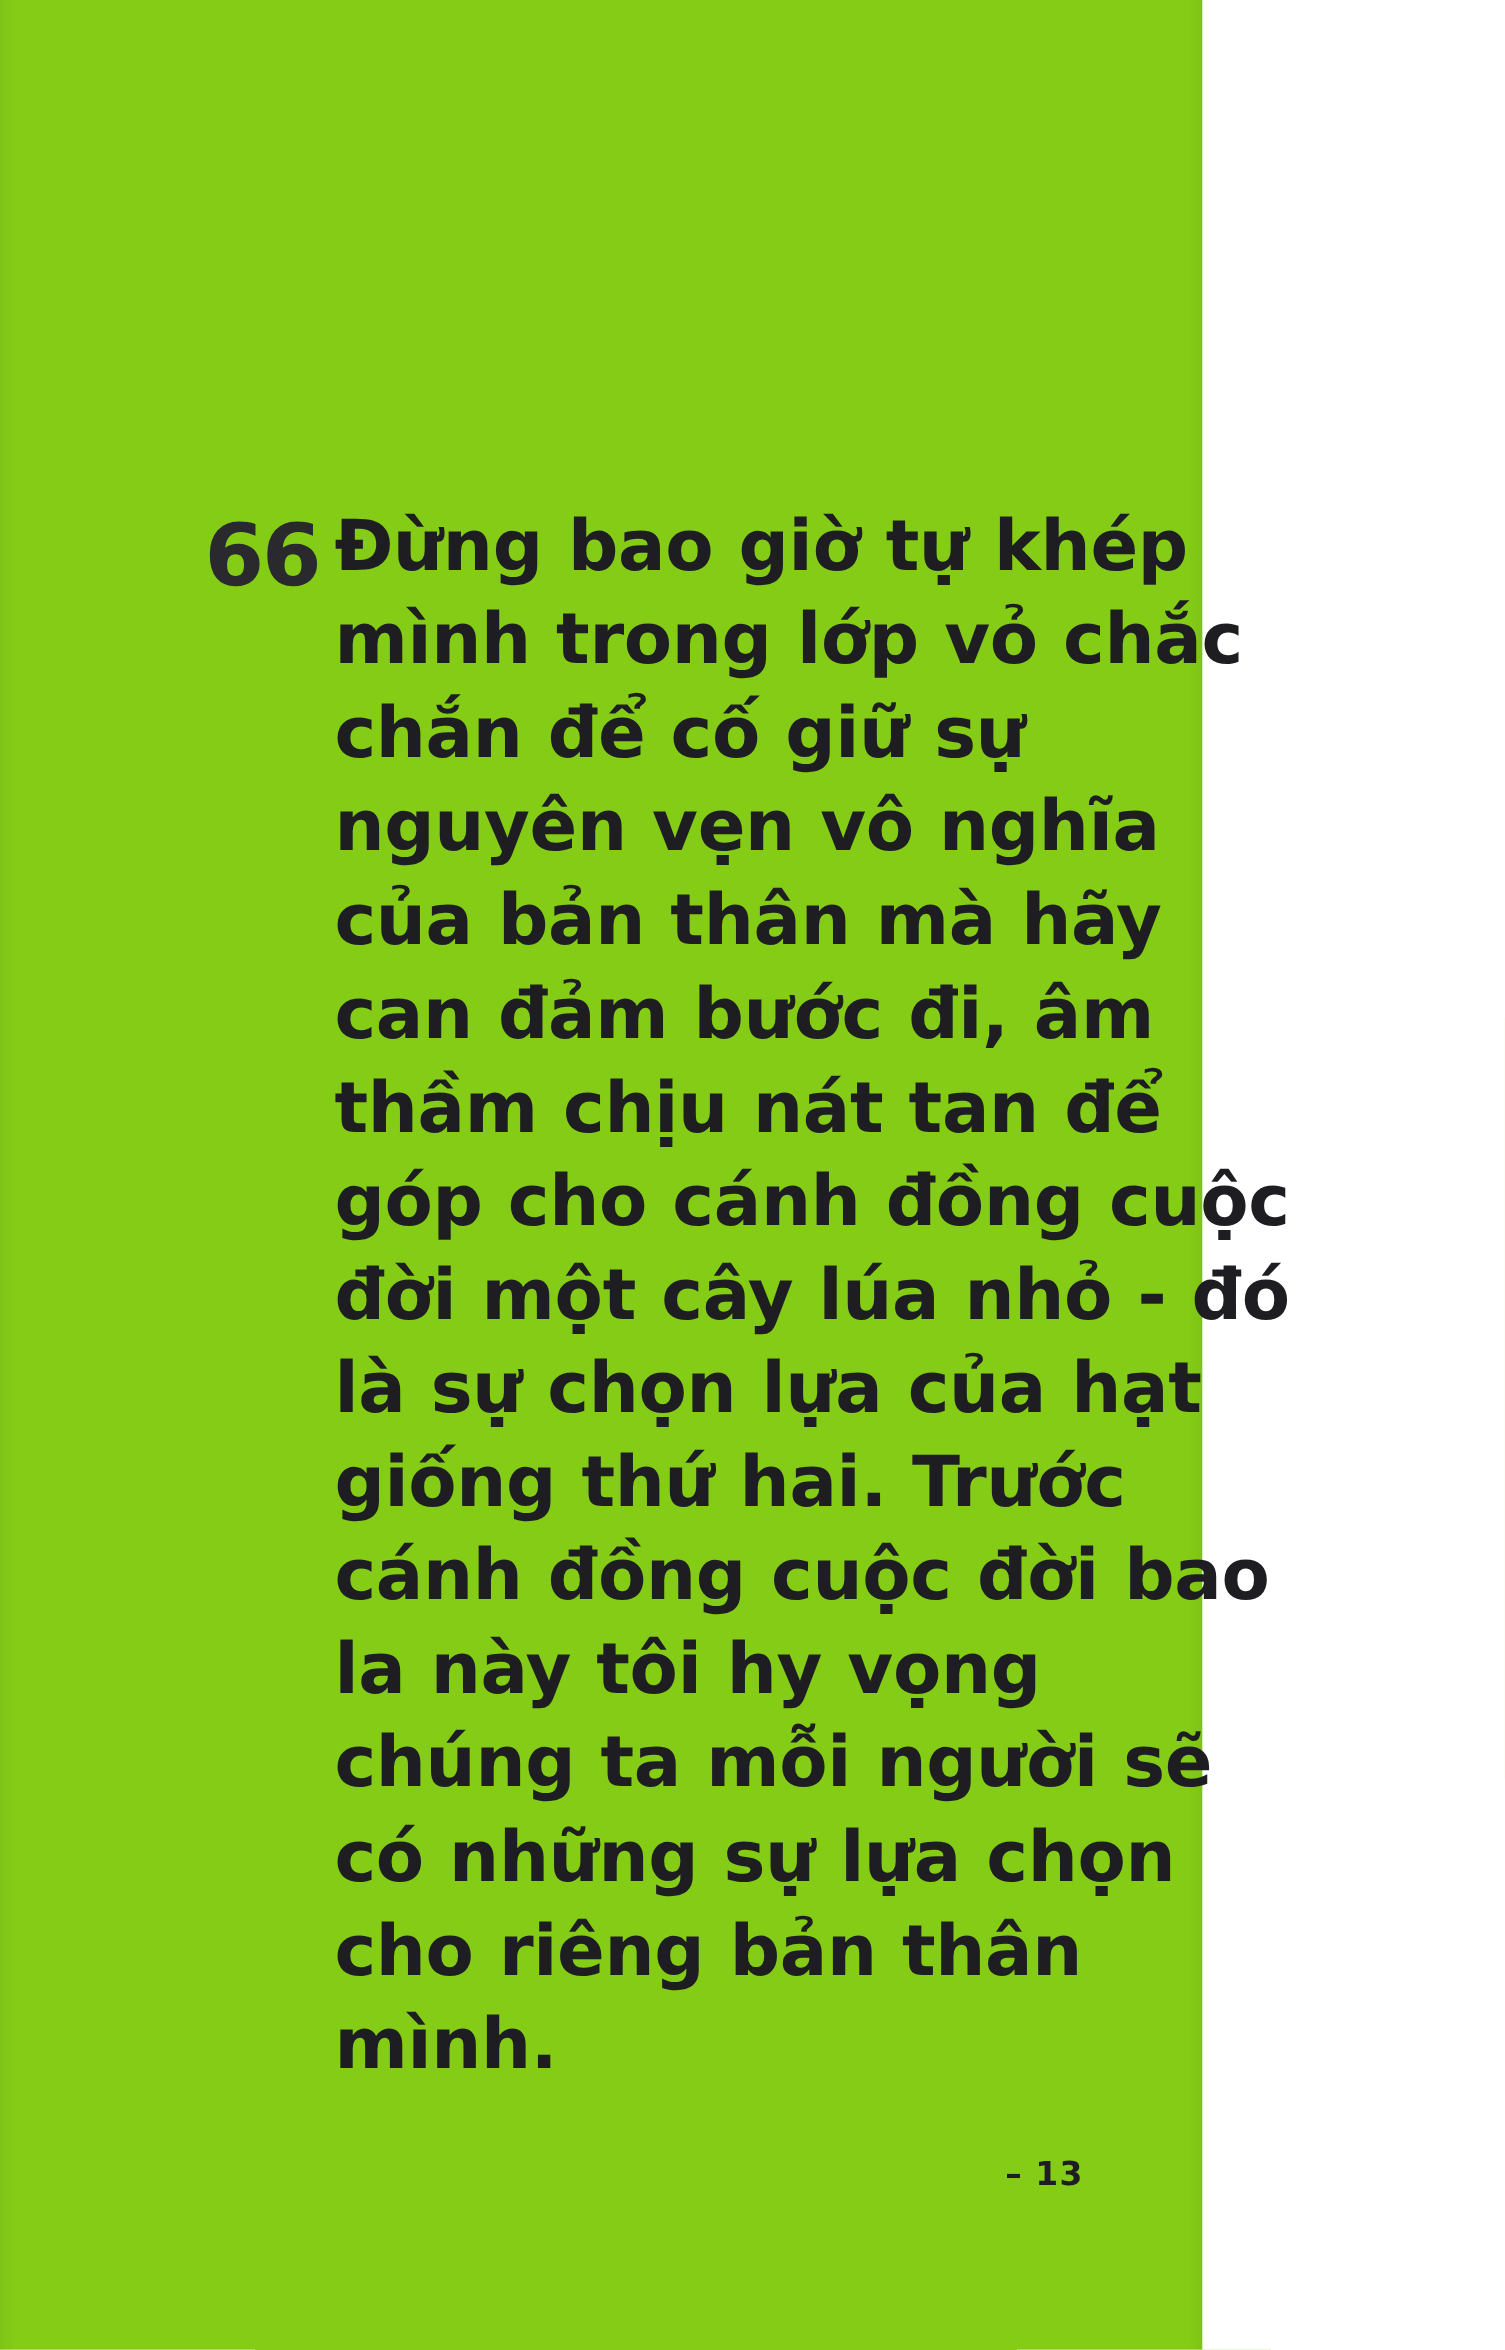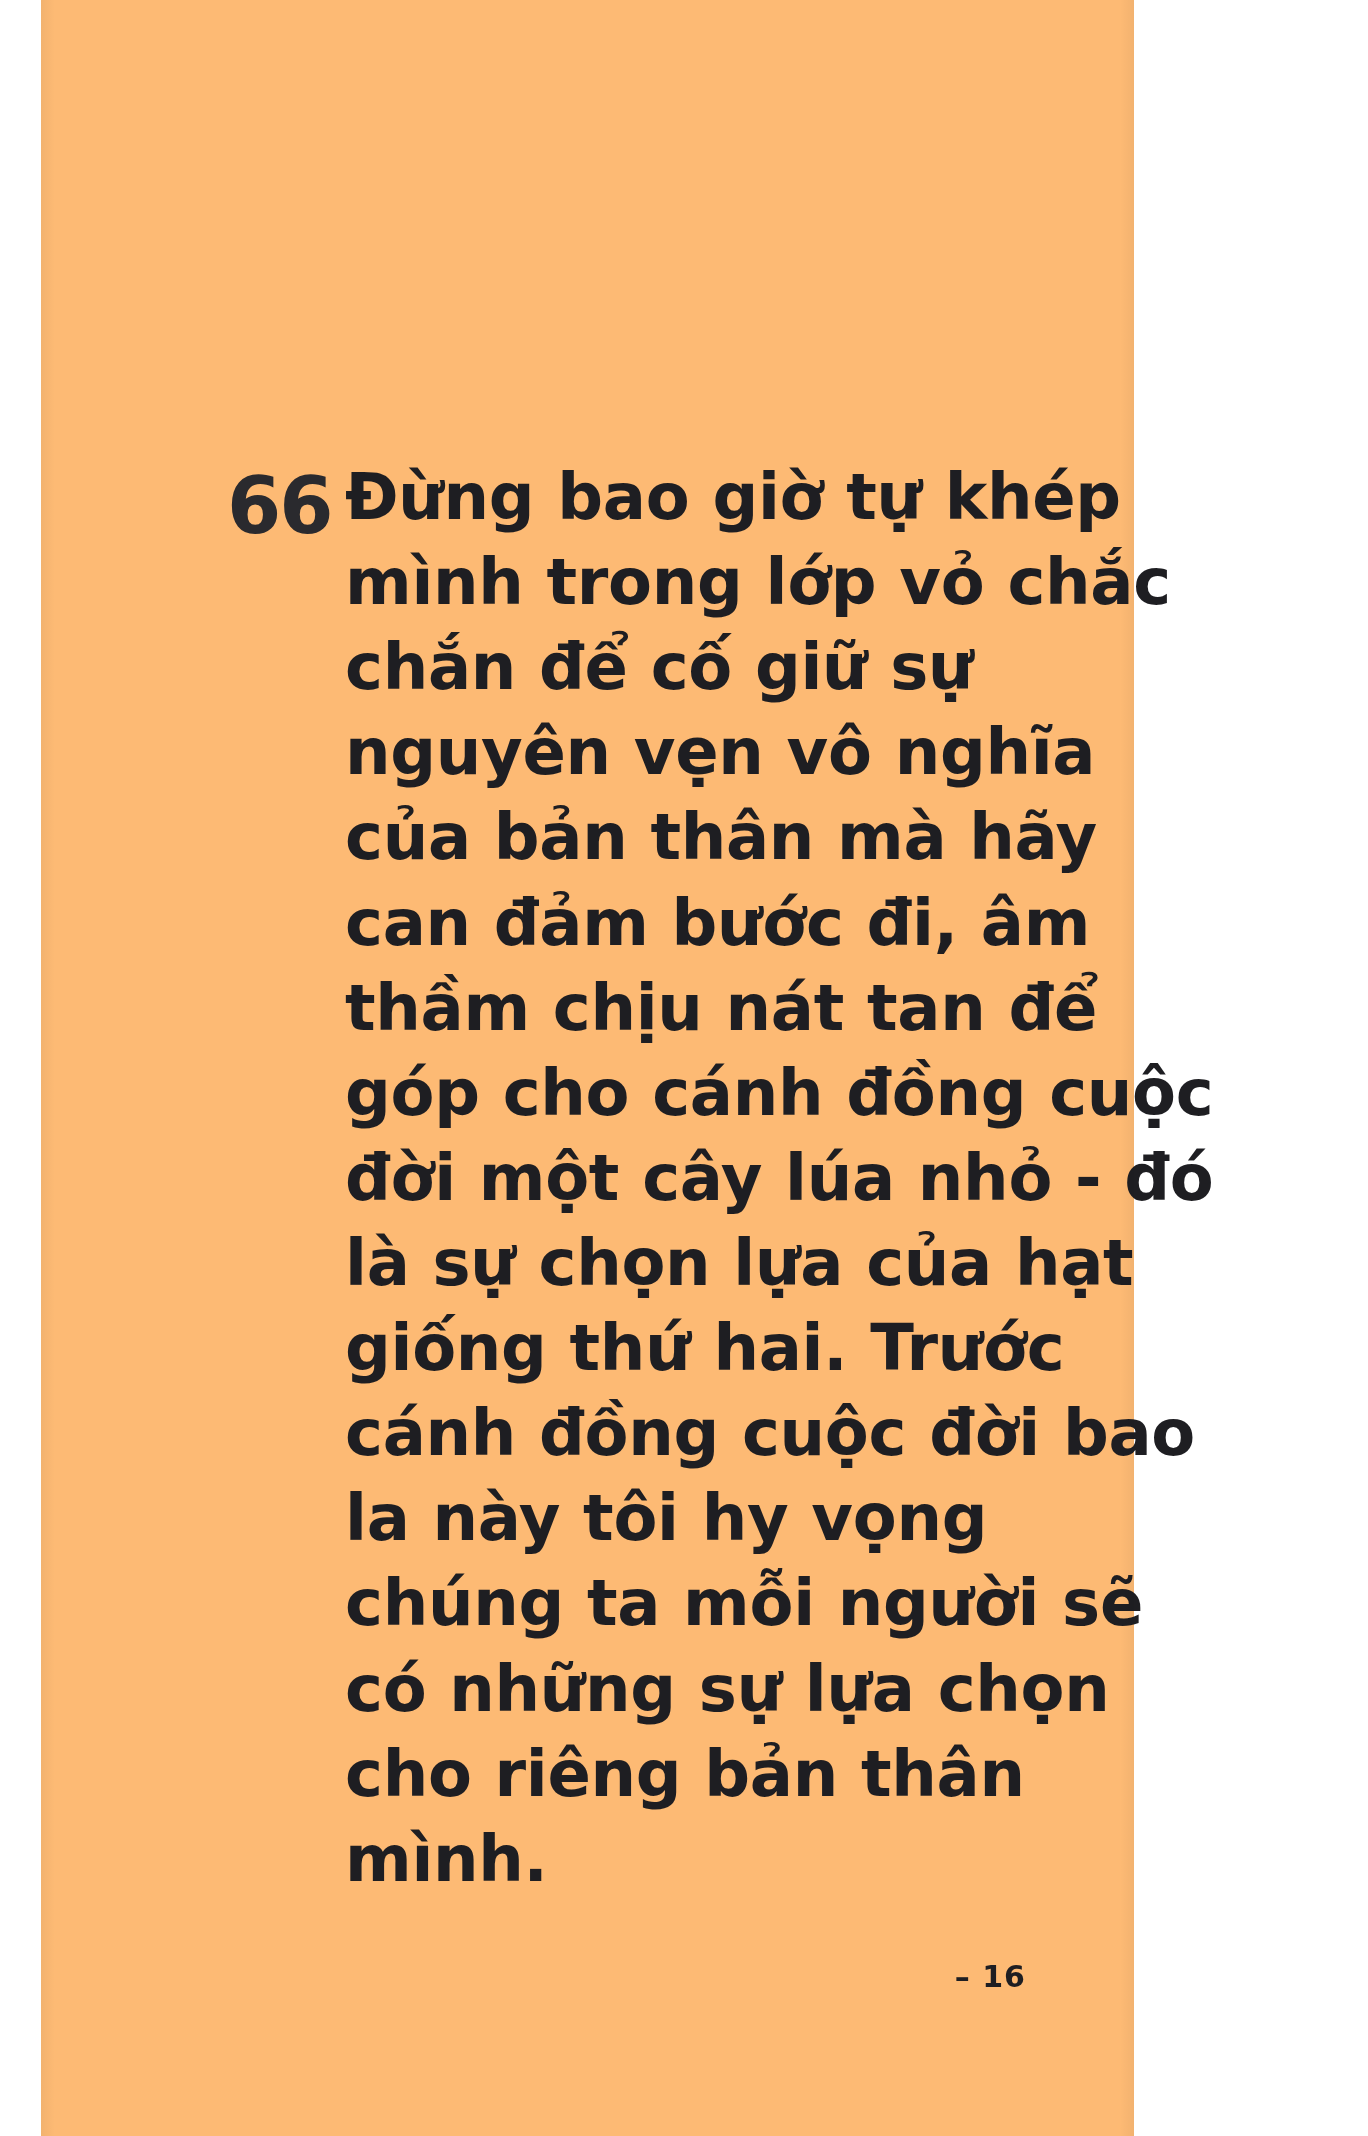--- a/index.html
+++ b/index.html
@@ -14,22 +14,21 @@
     font-family: "DejaVu Sans", sans-serif;
     overflow: hidden;
   }
 
   .page {
     position: absolute;
     left: 0;
     top: 0;
     width: 1093px;
     height: 2136px;
-    background: #fdba74;
-    margin-left: 41px;
+    background: #84cc16;
   }
 
   
   .page::before {
     content: "";
     position: absolute;
     left: 0; top: 0;
     width: 14px; height: 100%;
     background: linear-gradient(to right, rgba(0,0,0,0.045), rgba(0,0,0,0));
     pointer-events: none;
@@ -89,15 +88,15 @@
 </head>
 <body>
 
 <div class="page">
 
   <div class="quote-block">
     <div class="quote-mark">66</div>
     <p class="quote-text">Đừng bao giờ tự khép mình trong lớp vỏ chắc chắn để cố giữ sự nguyên vẹn vô nghĩa của bản thân mà hãy can đảm bước đi, âm thầm chịu nát tan để góp cho cánh đồng cuộc đời một cây lúa nhỏ - đó là sự chọn lựa của hạt giống thứ hai. Trước cánh đồng cuộc đời bao la này tôi hy vọng chúng ta mỗi người sẽ có những sự lựa chọn cho riêng bản thân mình.</p>
   </div>
 
-  <div class="page-number">– 16</div>
+  <div class="page-number">– 13</div>
 
 </div>
 
 </body></html>

